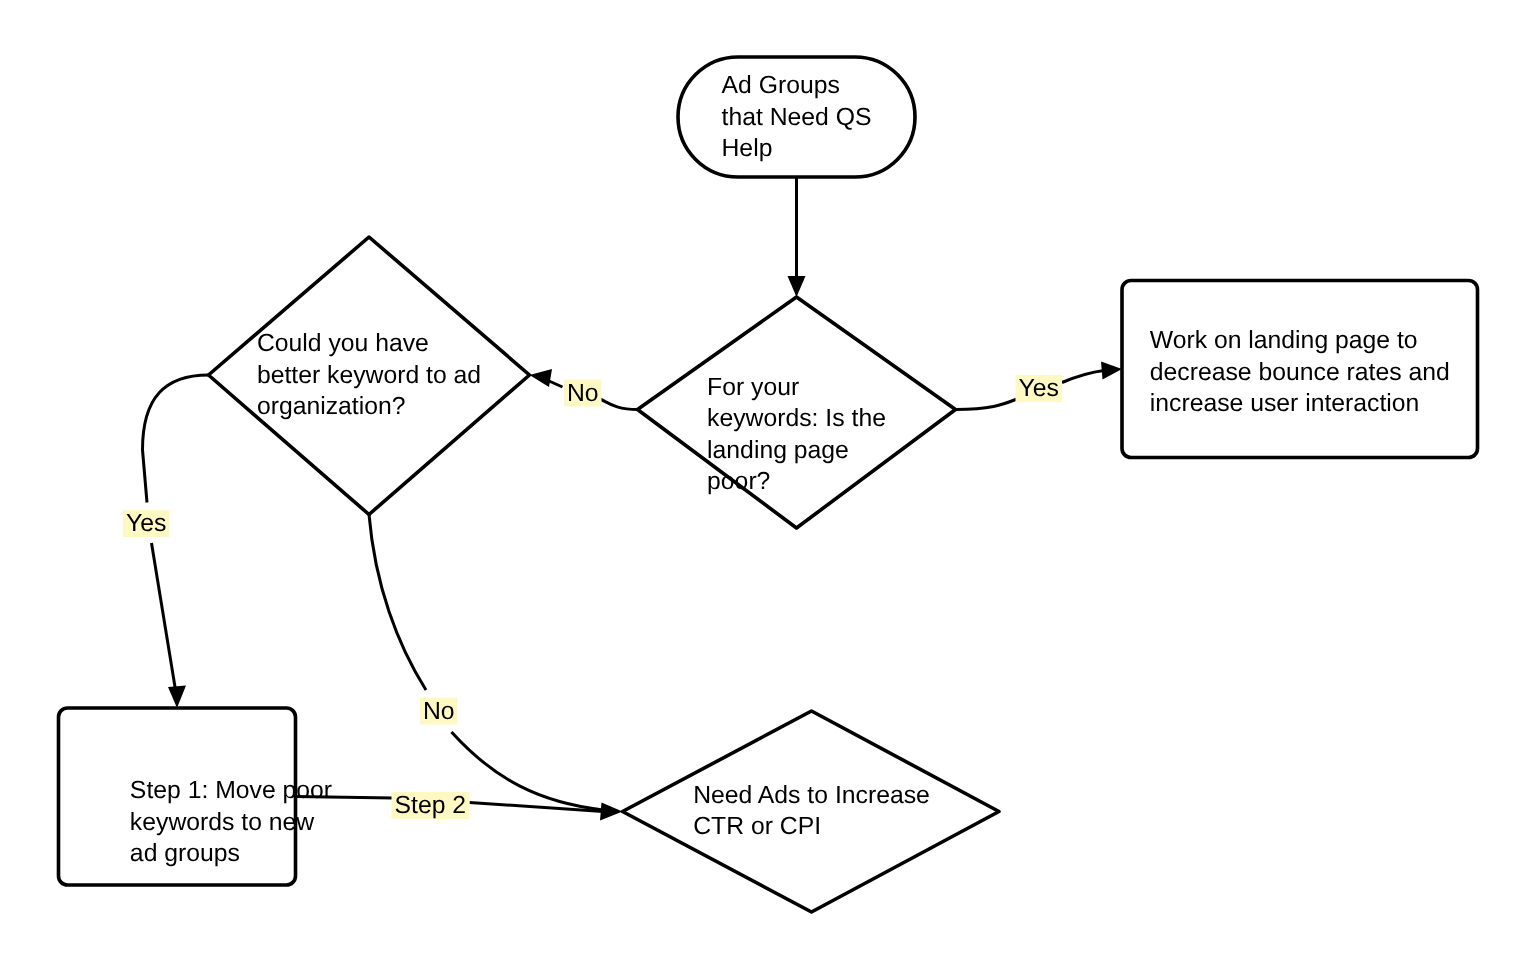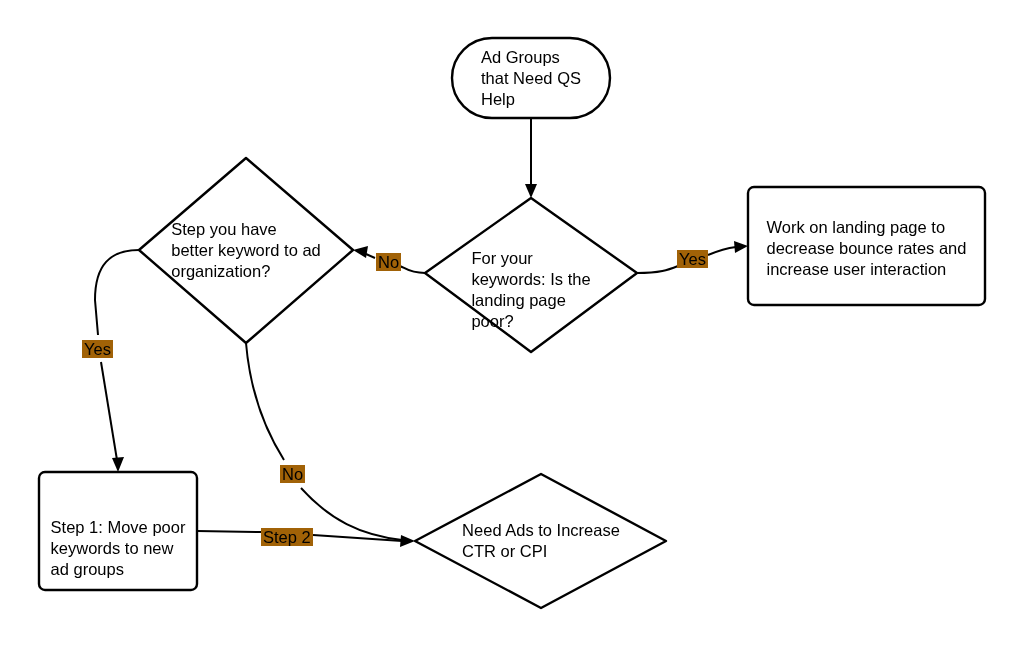--- a/index.html
+++ b/index.html
@@ -2,21 +2,21 @@
 <html><head>
   <meta charset="utf-8">
   <style>
     html, body { margin: 0; padding: 0; background: #ffffff; }
     body { width: 1024px; height: 650px; position: relative; overflow: hidden; font-family: "Liberation Sans", sans-serif; }
     svg#canvas { position: absolute; left: 0; top: 0; }
     .shape { fill: #ffffff; stroke: #000000; stroke-width: 2.4; }
     .edge { fill: none; stroke: #000000; stroke-width: 2; }
     .arrow { fill: #000000; stroke: none; }
     .label { position: absolute; text-align: left; font-size: 16.5px; line-height: 21px; color: #000000; display: flex; align-items: center; justify-content: center; white-space: pre-line; }
-    .edge-label { position: absolute; font-size: 16.5px; color: #000000; background: #a16207; padding: 0 2px; line-height: 18px; }
+    .edge-label { position: absolute; font-size: 16.5px; color: #000000; background: #fef9c3; padding: 0 2px; line-height: 18px; }
   </style>
 </head>
 <body>
 
 <svg id="canvas" width="1024" height="650" viewBox="0 0 1024 650">
 
   <path class="edge" d="M531 118 L531 186"></path>
   <polygon class="arrow" points="525,184 537,184 531,198"></polygon>
 
   <path class="edge" d="M425 273 C410 273 405 268 400 266"></path>
@@ -46,27 +46,27 @@
   <polygon class="shape" points="541,474 666,541 541,608 415,541" stroke-linejoin="round"></polygon>
 </svg>
 
 <div class="label" style="left:452px; top:38px; width:158px; height:80px;">Ad Groups
 that Need QS
 Help</div>
 <div class="label" style="left:455px; top:233px; width:152px; height:114px;">For your
 keywords: Is the
 landing page
 poor?</div>
-<div class="label" style="left:160px; top:200px; width:172px; height:100px;">Step you have
+<div class="label" style="left:160px; top:200px; width:172px; height:100px;">Could you have
 better keyword to ad
 organization?</div>
 <div class="label" style="left:748px; top:187px; width:237px; height:122px;">Work on landing page to
 decrease bounce rates and
 increase user interaction</div>
-<div class="label" style="left:39px; top:472px; width:158px; height:153px;">Step 1: Move poor
+<div class="label" style="left:39px; top:472px; width:158px; height:153px;padding-left:36px;">Step 1: Move poor
 keywords to new
 ad groups</div>
 <div class="label" style="left:440px; top:501px; width:202px; height:80px;">Need Ads to Increase
 CTR or CPI</div>
 
 <div class="edge-label" style="left:376px; top:253px;">No</div>
 <div class="edge-label" style="left:677px; top:250px;">Yes</div>
 <div class="edge-label" style="left:82px; top:340px;">Yes</div>
 <div class="edge-label" style="left:280px; top:465px;">No</div>
 <div class="edge-label" style="left:261px; top:528px;">Step 2</div>

